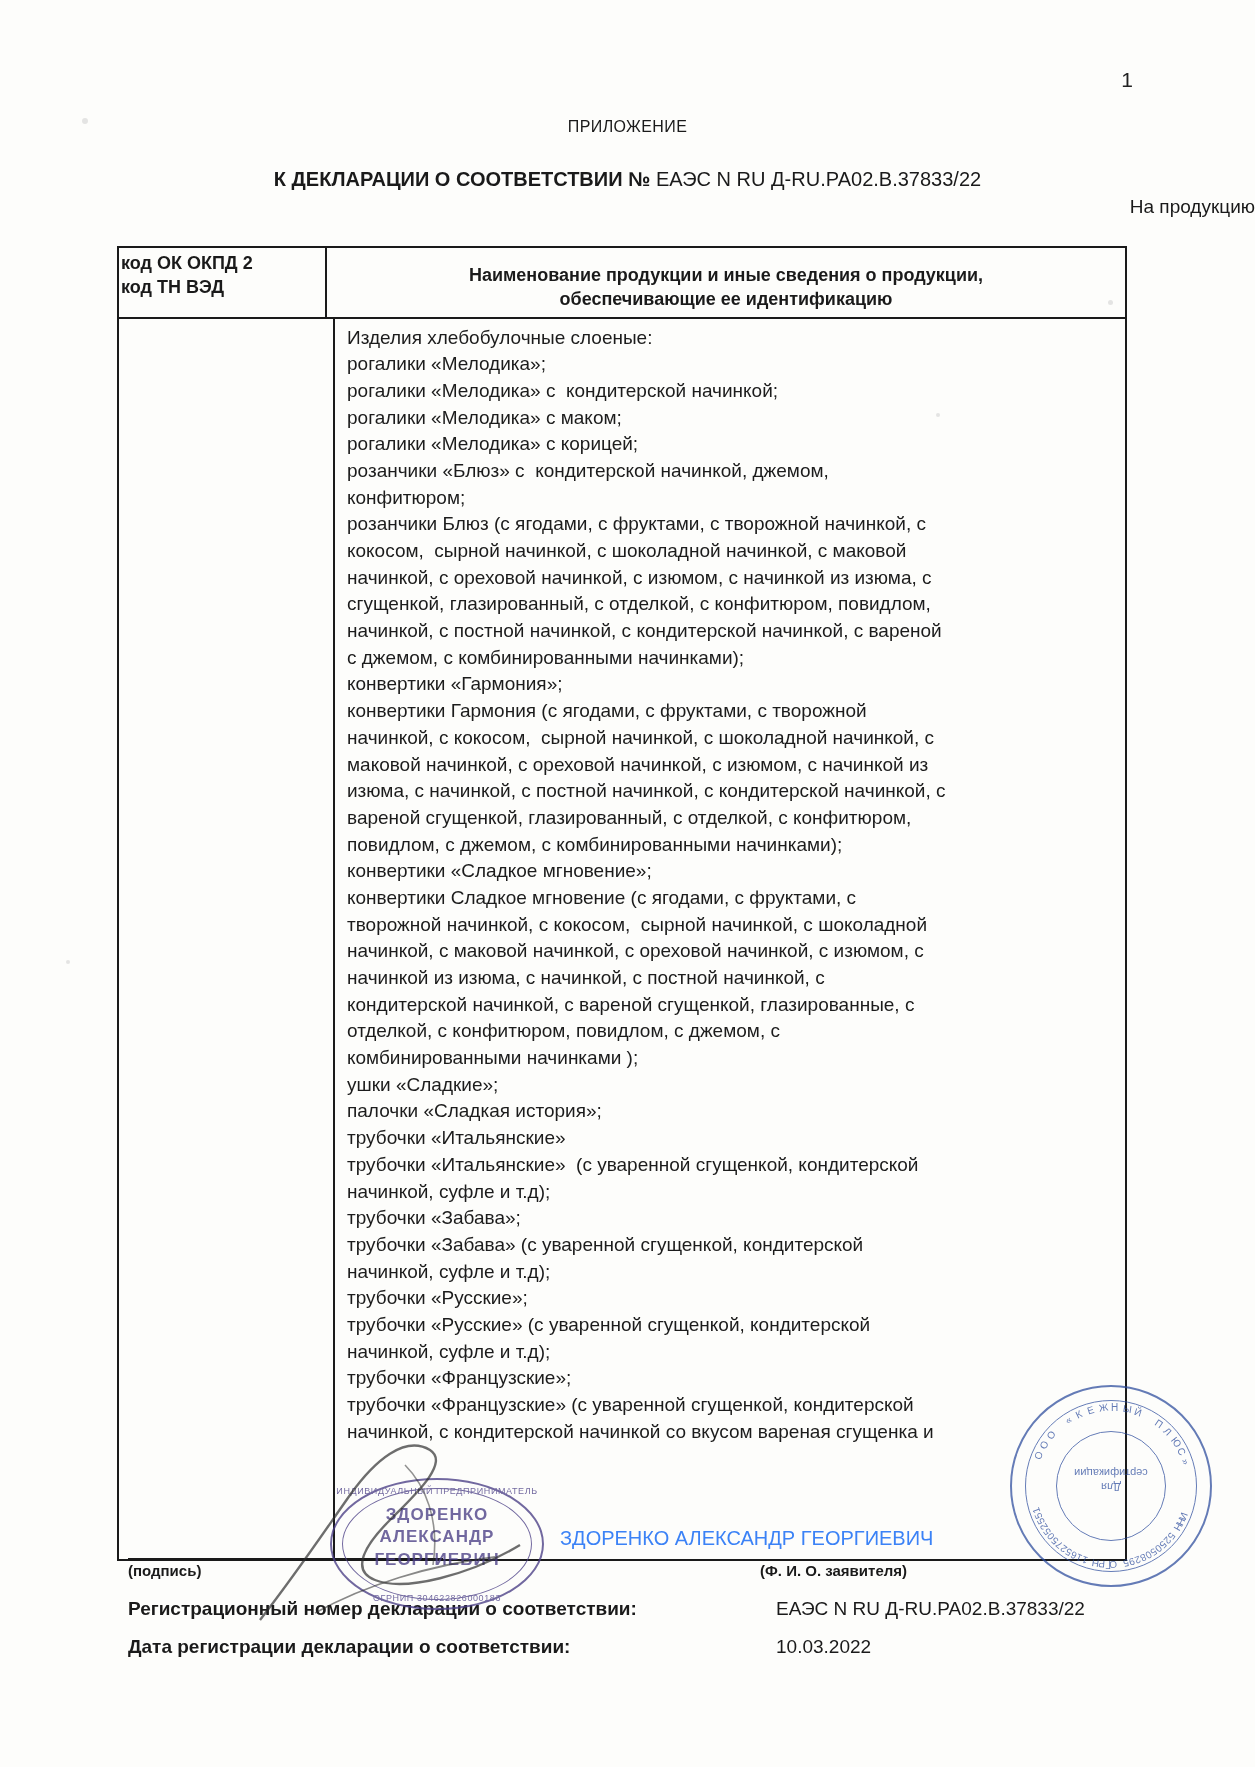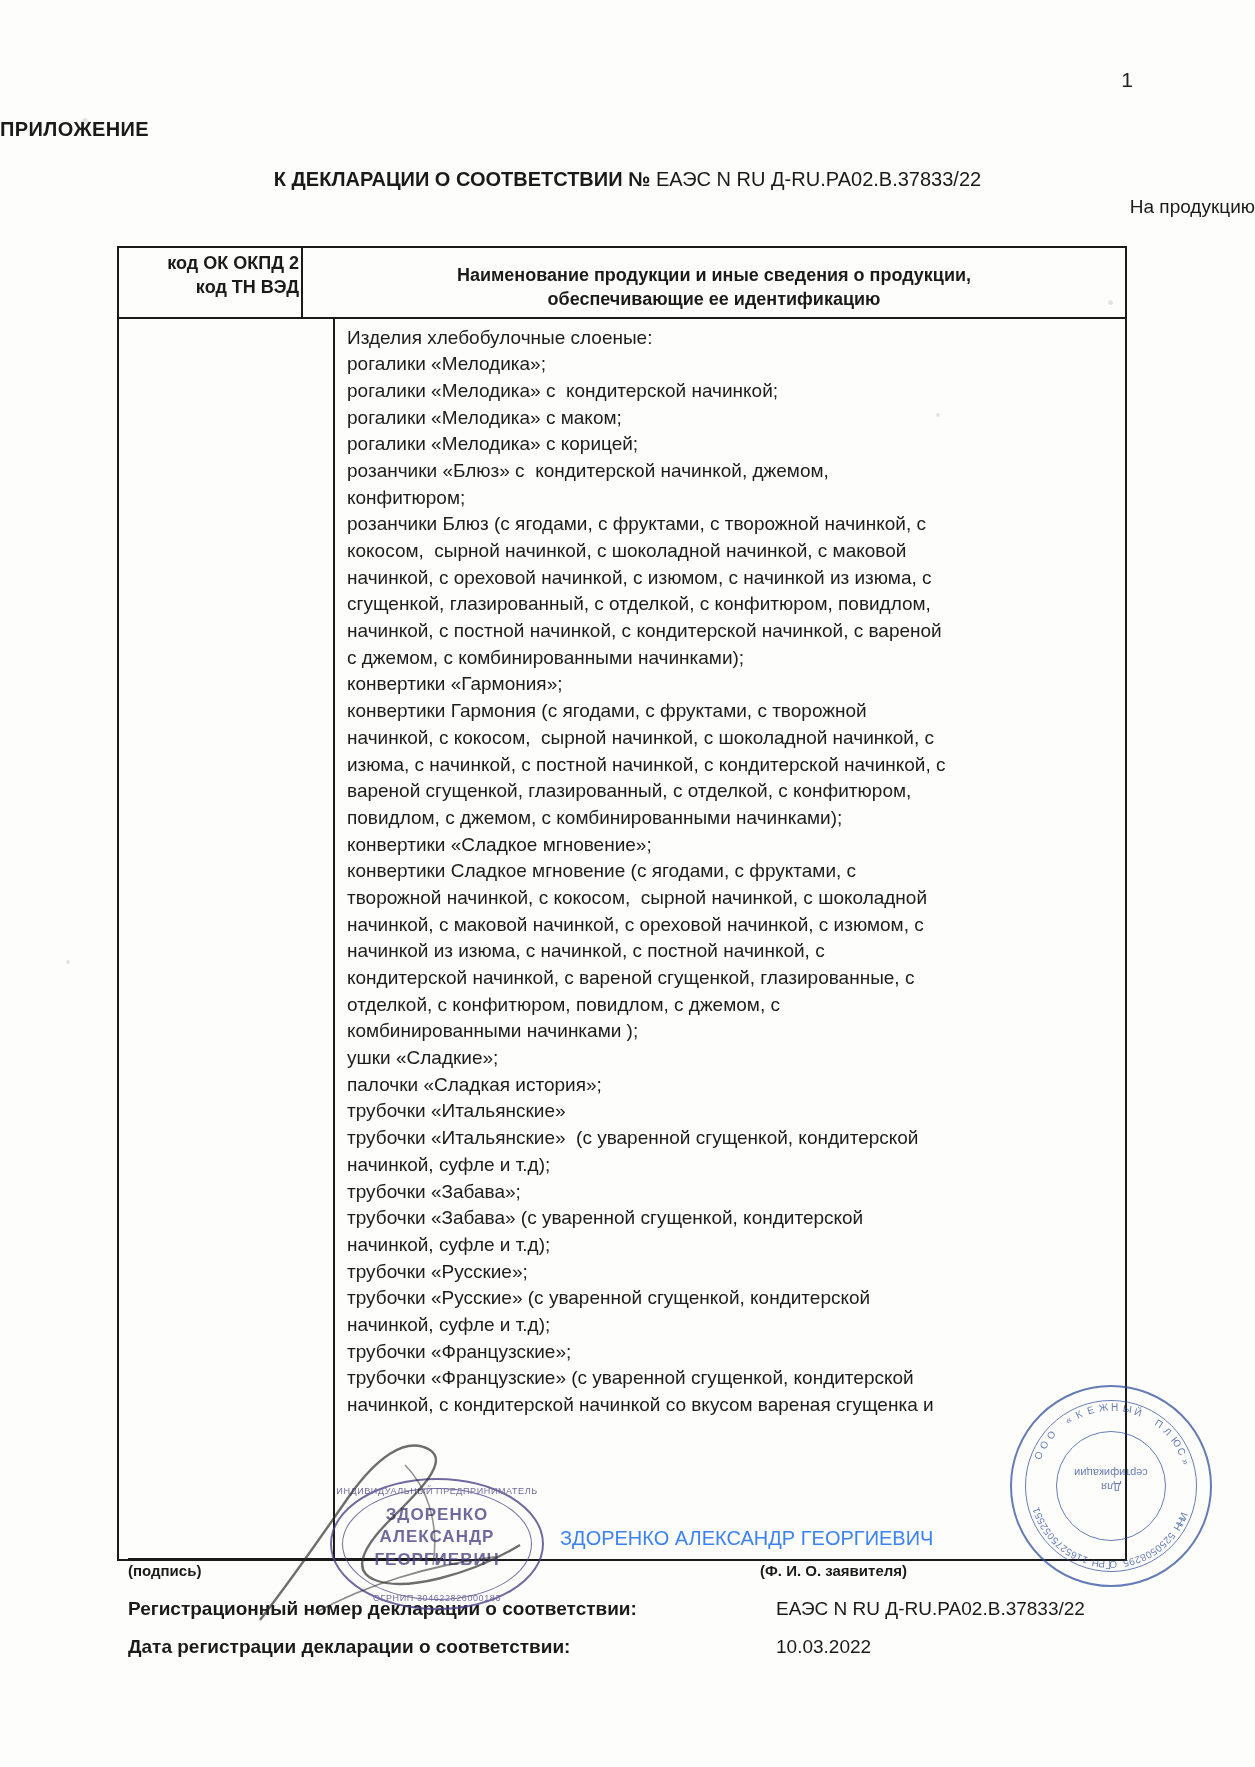--- a/index.html
+++ b/index.html
@@ -36,22 +36,23 @@
     right: 122px;
     font-size: 21px;
     color: #222;
   }
 
   .doc-title {
     position: absolute;
     top: 118px;
     left: 0;
     right: 0;
-    font-size: 20px;
-    font-weight: bold;
+    text-align: center;
+    font-size: 16px;
+    font-weight: normal;
     letter-spacing: .4px;
   }
 
   .decl-line {
     position: absolute;
     top: 168px;
     left: 0;
     right: 0;
     text-align: center;
     font-size: 20px;
@@ -76,24 +77,24 @@
     top: 246px;
     width: 1010px;
     border: 2px solid #1a1a1a;
     box-sizing: border-box;
   }
   .thead {
     display: flex;
     border-bottom: 2px solid #1a1a1a;
   }
   .th-left {
-    width: 184px;
+    width: 208px;
     box-sizing: border-box;
     border-right: 2px solid #1a1a1a;
-    text-align: right;
+    text-align: left;
     font-weight: bold;
     font-size: 18px;
     padding: 4px 2px 5px;
     line-height: 1.32;
   }
   .th-right {
     flex: 1;
     box-sizing: border-box;
     text-align: center;
     font-weight: bold;
@@ -332,20 +333,21 @@
           <div class="prod-line">конфитюром;</div>
           <div class="prod-line">розанчики Блюз (с ягодами, с фруктами, с творожной начинкой, с</div>
           <div class="prod-line">кокосом,  сырной начинкой, с шоколадной начинкой, с маковой</div>
           <div class="prod-line">начинкой, с ореховой начинкой, с изюмом, с начинкой из изюма, с</div>
           <div class="prod-line">сгущенкой, глазированный, с отделкой, с конфитюром, повидлом,</div>
           <div class="prod-line">начинкой, с постной начинкой, с кондитерской начинкой, с вареной</div>
           <div class="prod-line">с джемом, с комбинированными начинками);</div>
           <div class="prod-line">конвертики «Гармония»;</div>
           <div class="prod-line">конвертики Гармония (с ягодами, с фруктами, с творожной</div>
           <div class="prod-line">начинкой, с кокосом,  сырной начинкой, с шоколадной начинкой, с</div>
+          <div class="prod-line">маковой начинкой, с ореховой начинкой, с изюмом, с начинкой из</div>
           <div class="prod-line">изюма, с начинкой, с постной начинкой, с кондитерской начинкой, с</div>
           <div class="prod-line">вареной сгущенкой, глазированный, с отделкой, с конфитюром,</div>
           <div class="prod-line">повидлом, с джемом, с комбинированными начинками);</div>
           <div class="prod-line">конвертики «Сладкое мгновение»;</div>
           <div class="prod-line">конвертики Сладкое мгновение (с ягодами, с фруктами, с</div>
           <div class="prod-line">творожной начинкой, с кокосом,  сырной начинкой, с шоколадной</div>
           <div class="prod-line">начинкой, с маковой начинкой, с ореховой начинкой, с изюмом, с</div>
           <div class="prod-line">начинкой из изюма, с начинкой, с постной начинкой, с</div>
           <div class="prod-line">кондитерской начинкой, с вареной сгущенкой, глазированные, с</div>
           <div class="prod-line">отделкой, с конфитюром, повидлом, с джемом, с</div>

